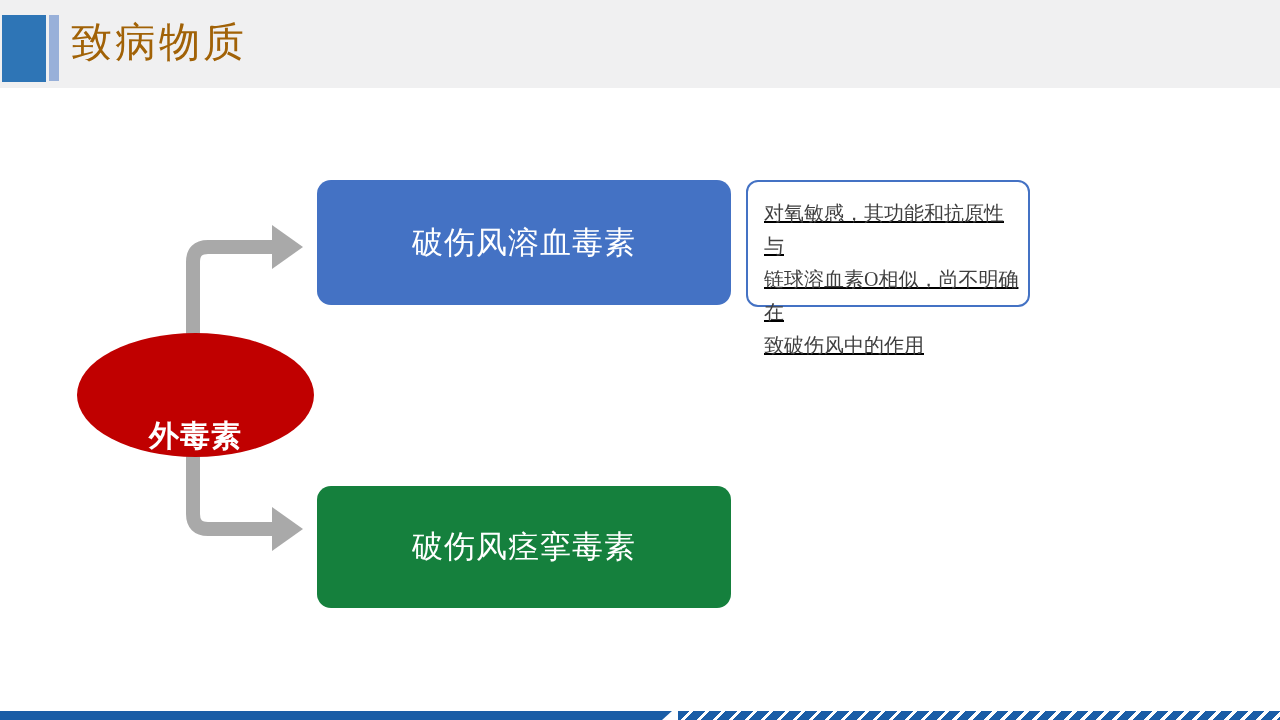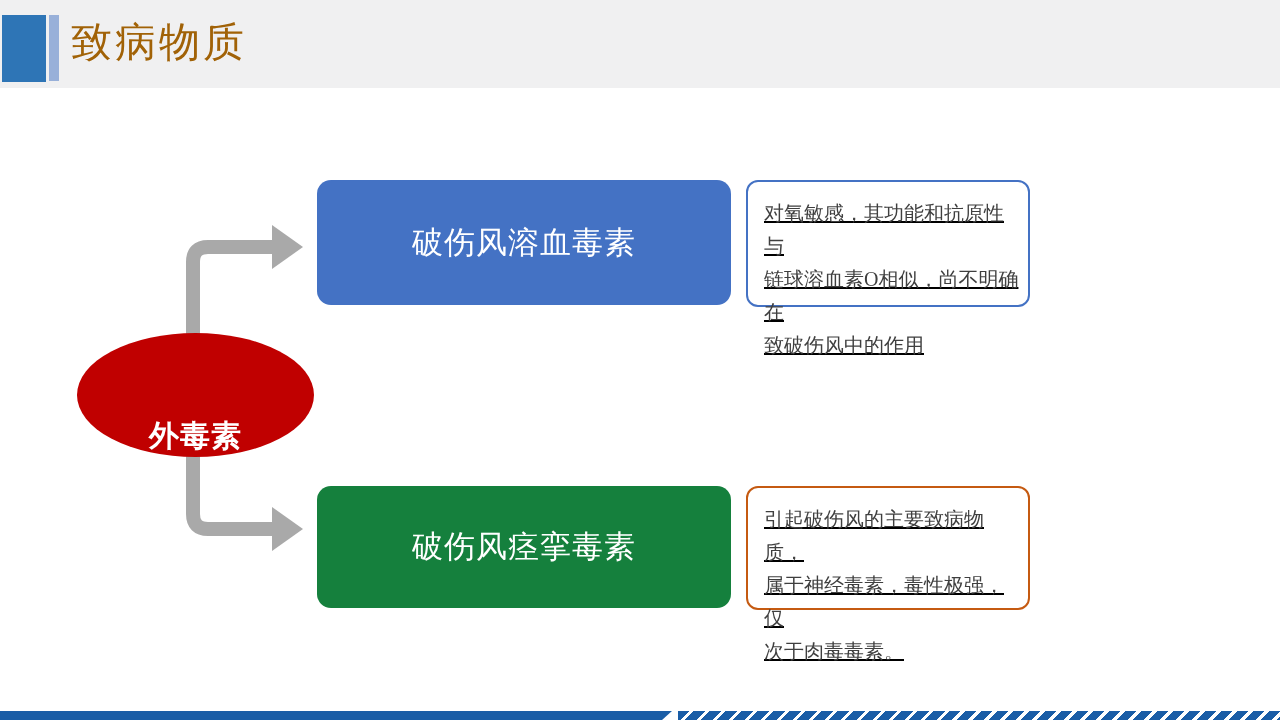--- a/index.html
+++ b/index.html
@@ -160,22 +160,17 @@
   </div>
   <div class="desc-box desc-blue">
     <p class="desc-text">对氧敏感，其功能和抗原性与
 链球溶血素O相似，尚不明确在
 致破伤风中的作用</p>
   </div>
 
   <div class="branch-node node-orange">
     <span class="node-label">破伤风痉挛毒素</span>
   </div>
-  <div class="desc-box desc-orange">
-    <p class="desc-text">引起破伤风的主要致病物质，
-属于神经毒素，毒性极强，仅
-次于肉毒毒素。</p>
-  </div>
 
   <div class="bottom-bar-solid"></div>
   <div class="bottom-bar-stripes"></div>
 
 </div>
 
 </body></html>

